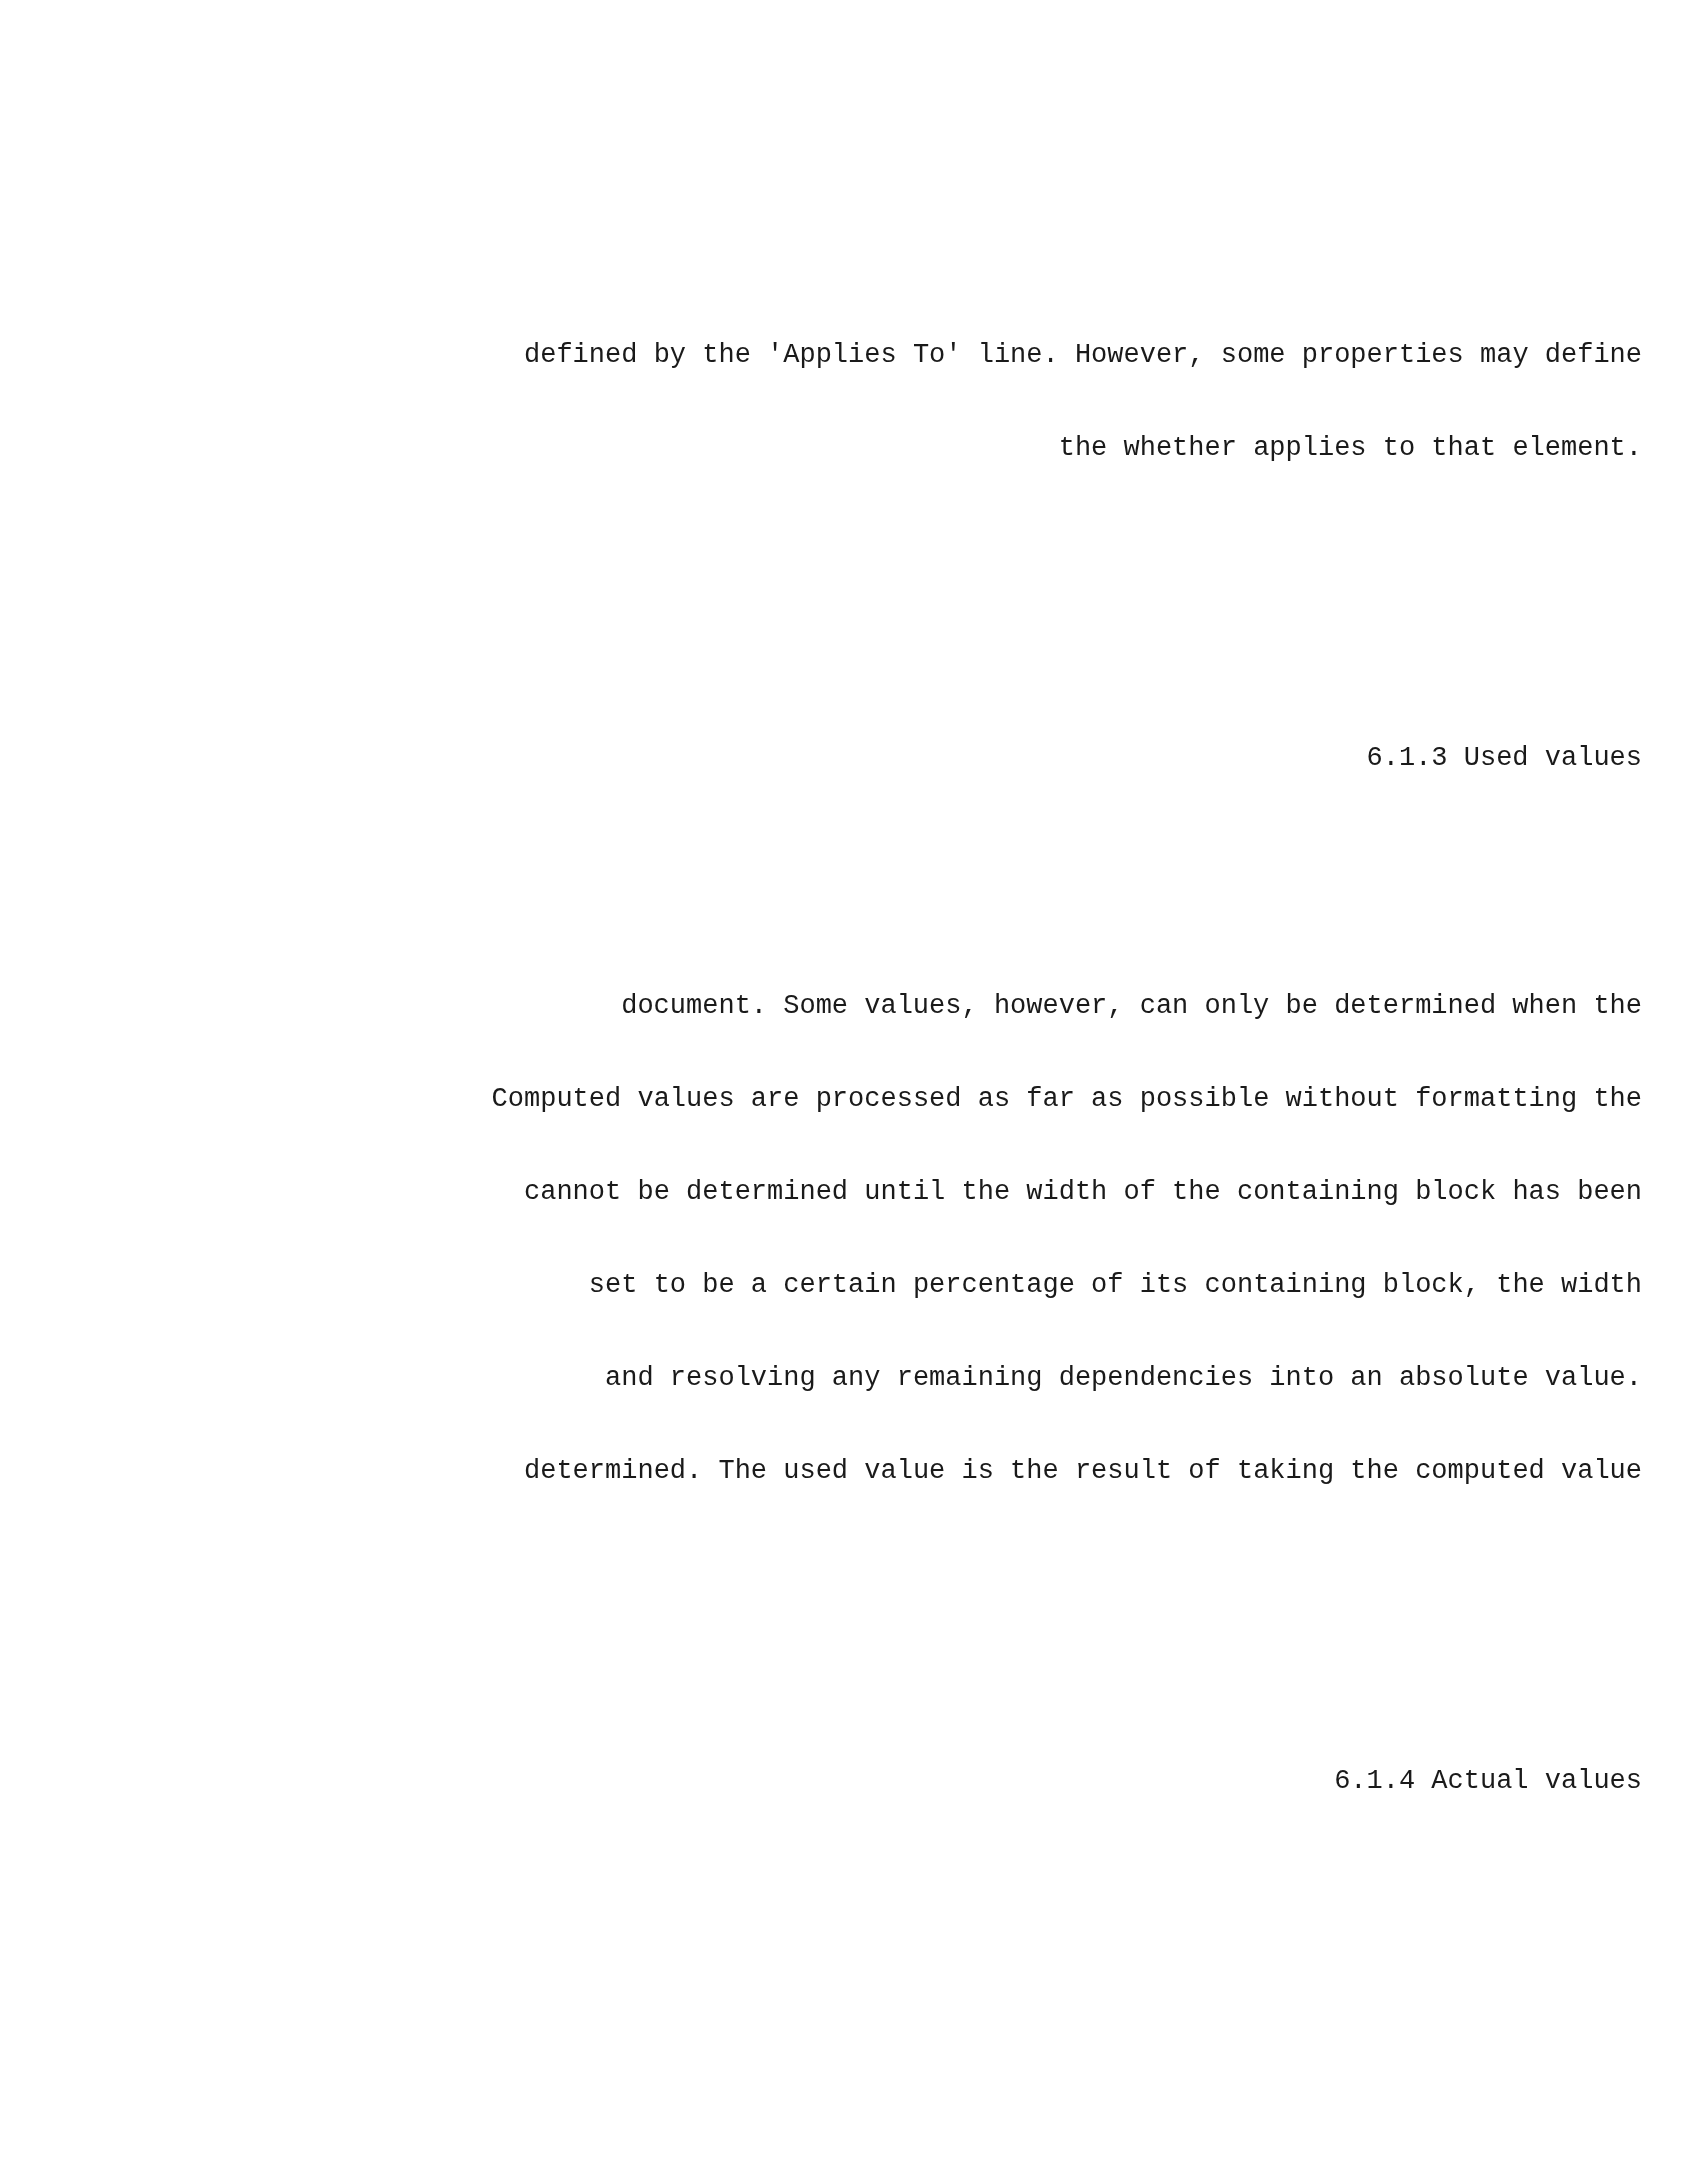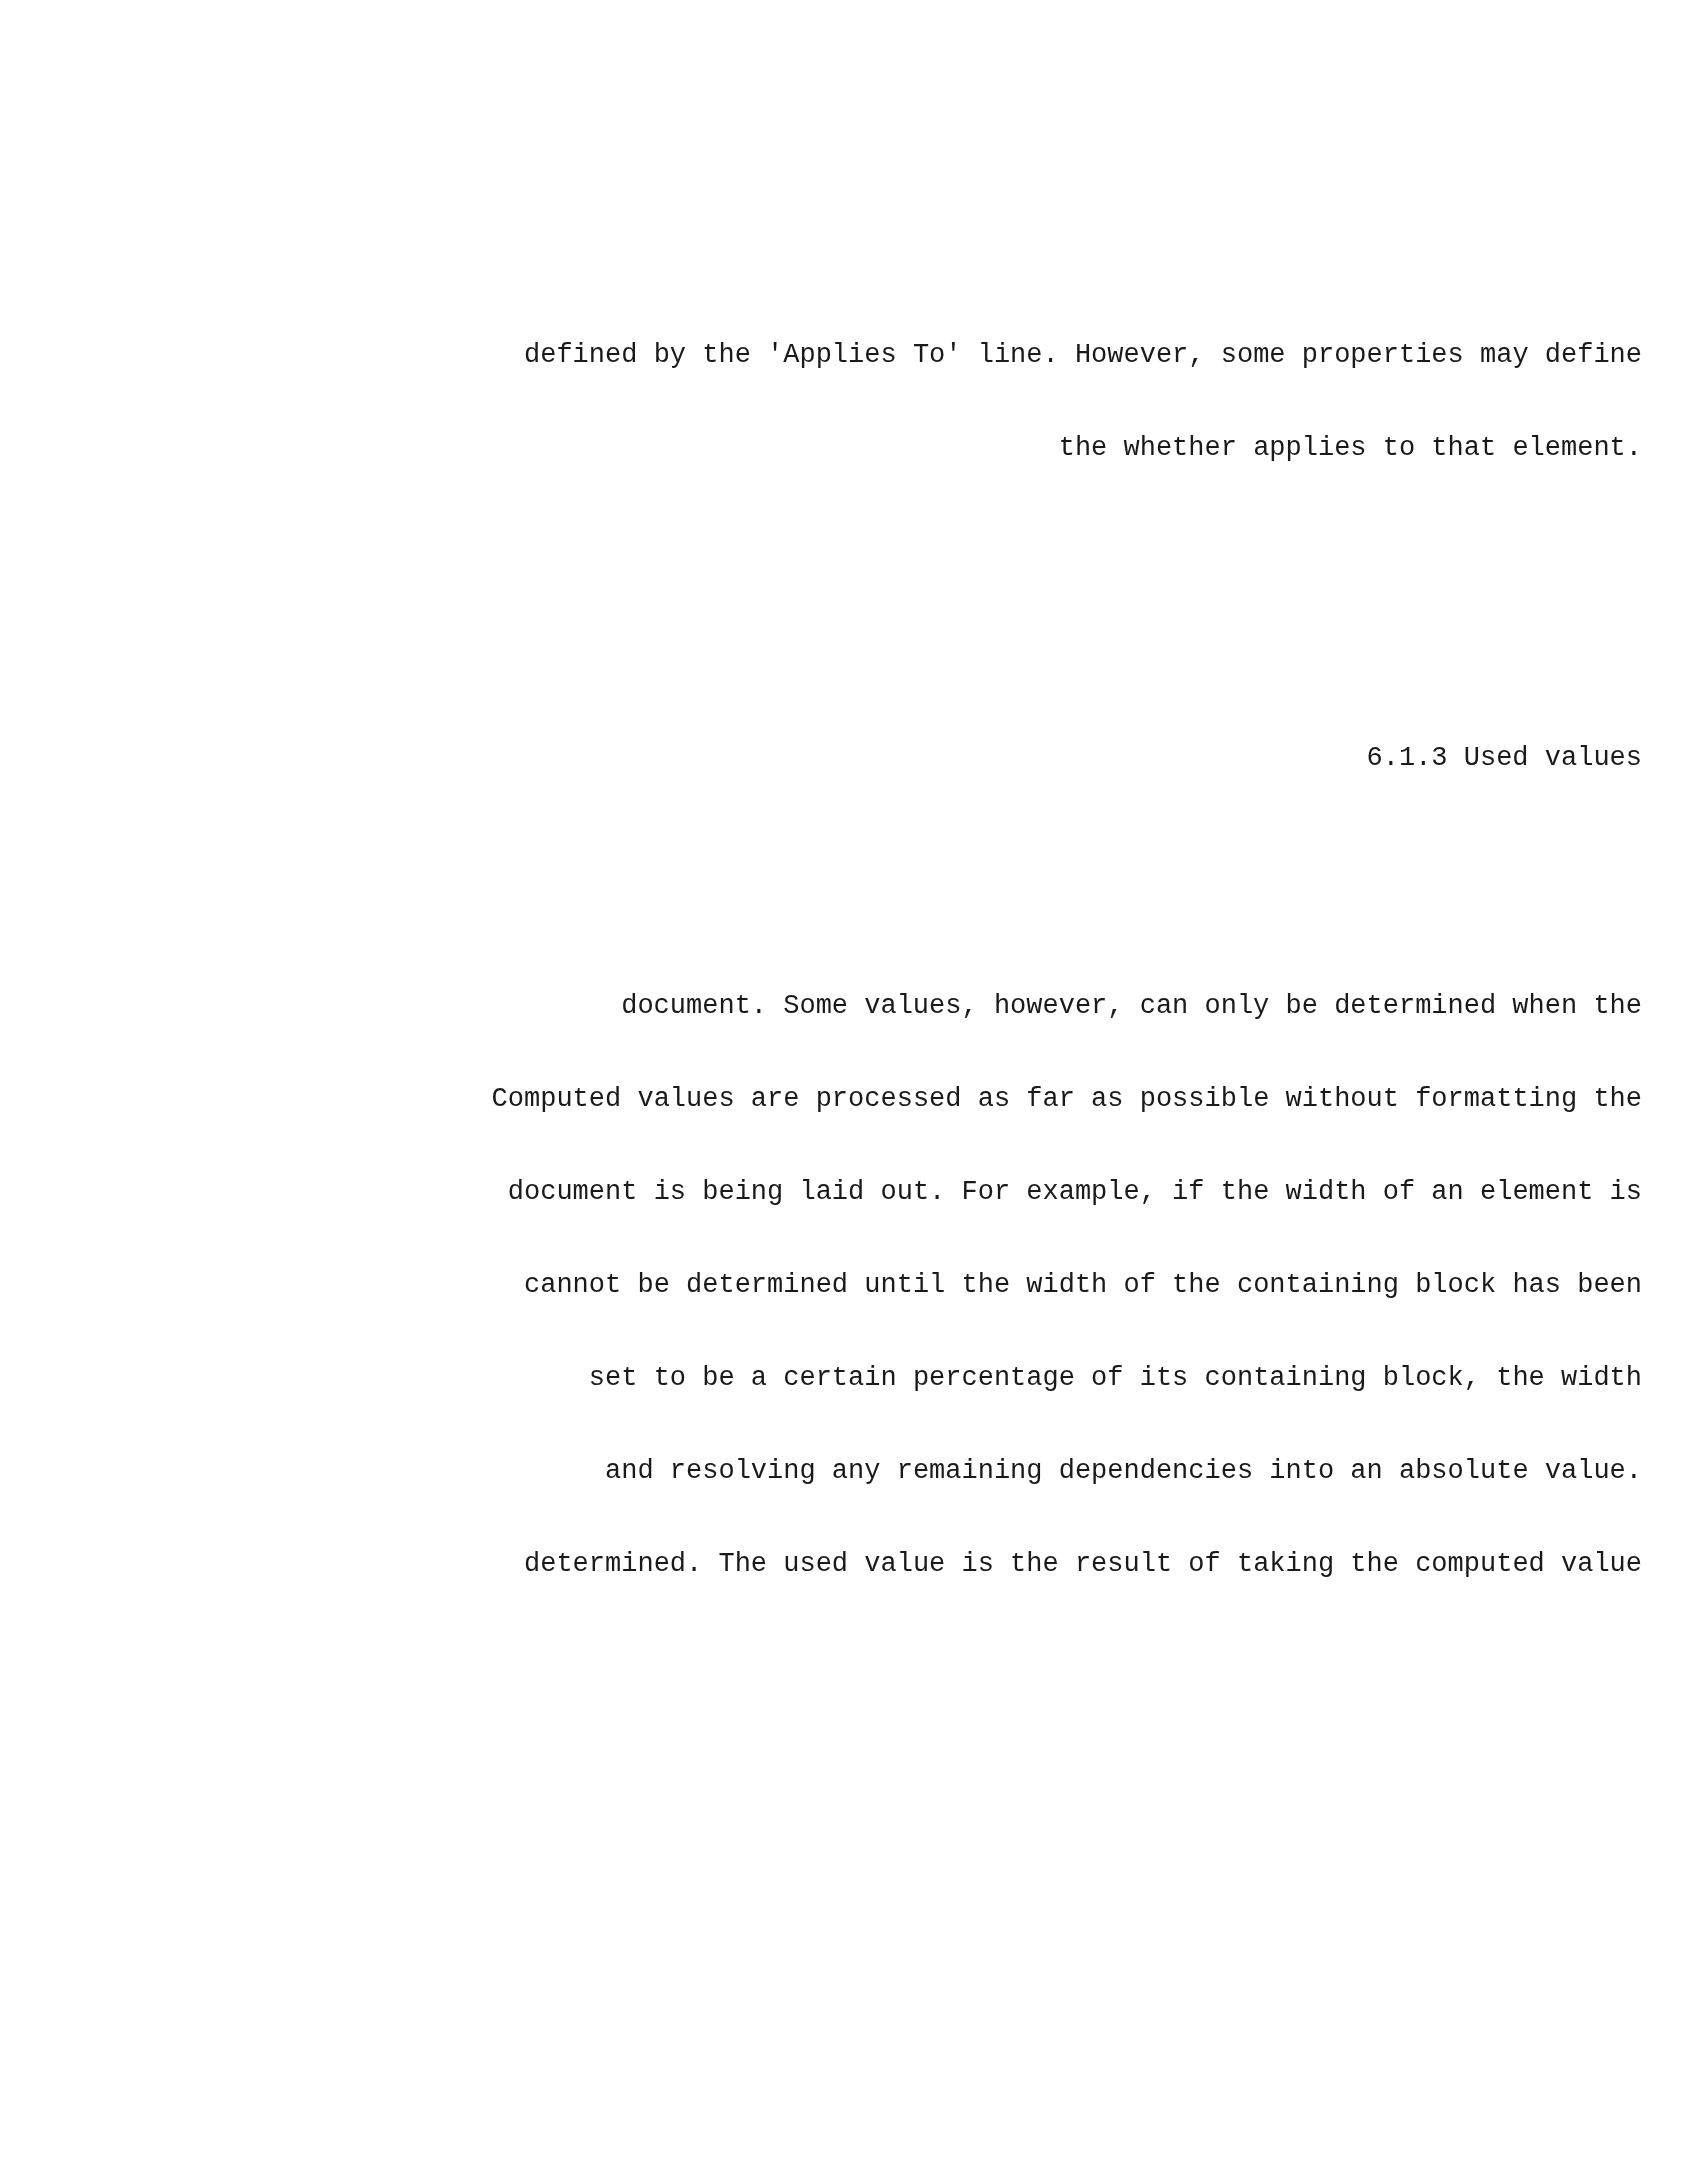--- a/index.html
+++ b/index.html
@@ -45,29 +45,29 @@
     <span class="line ind3">the whether applies to that element.</span>
   </div>
   <div class="blank"></div>
 
   
   <div class="line ind1">6.1.3 Used values</div>
   <div class="blank"></div>
   <div>
     <span class="line ind3">document. Some values, however, can only be determined when the</span>
     <span class="line ind3">Computed values are processed as far as possible without formatting the</span>
-    <span class="line ind3">document is being laid out. For example, if the width of an element is</span>
     <span class="line ind3">cannot be determined until the width of the containing block has been</span>
     <span class="line ind3">set to be a certain percentage of its containing block, the width</span>
     <span class="line ind3">and resolving any remaining dependencies into an absolute value.</span>
     <span class="line ind3">determined. The used value is the result of taking the computed value</span>
   </div>
   <div class="blank"></div>
 
   
+  <div class="line ind1">6.1.4 Actual values</div>
   <div class="blank"></div>
   <div>
     
     
     
     
     
     
     
   </div>

